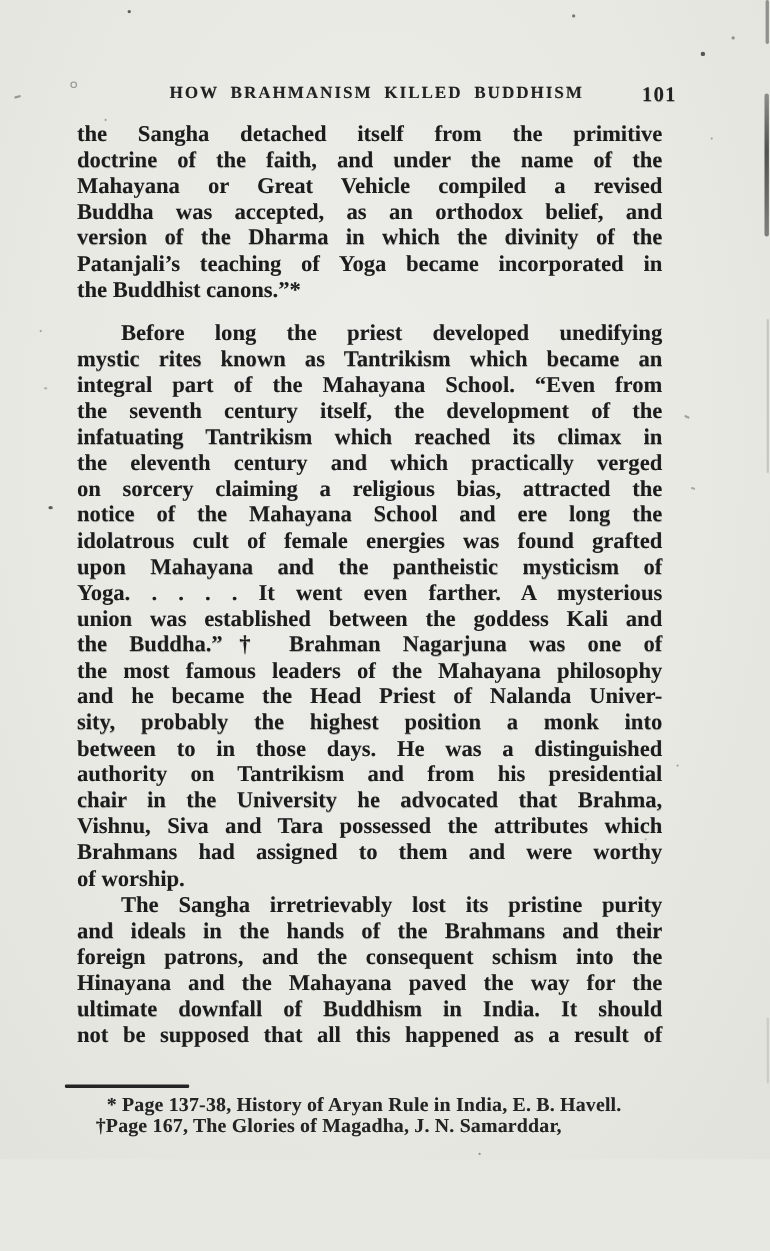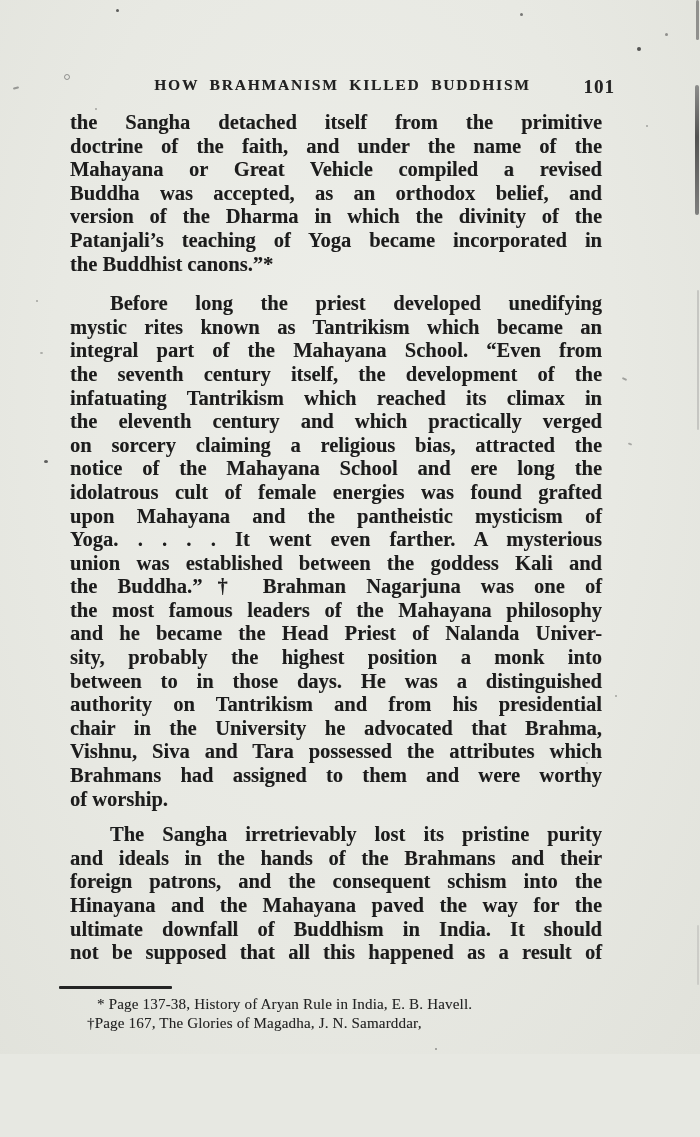--- a/index.html
+++ b/index.html
@@ -32,32 +32,32 @@
   }
   
   .body-text {
     position:absolute; left:70px; top:111px; width:532px;
     font-size:20.5px; line-height:23.6px; color:#1c1c1c;
     text-shadow:0.3px 0.3px 0 rgba(22,22,22,0.30);
     font-weight:bold;
   }
   .para { margin:0; }
   .para + .para { margin-top:16px; }
-  .para:last-child { margin-top:12px; }
+  .para:last-child { margin-top:1px; }
   .line { text-align:justify; text-align-last:justify; }
   .line.last { text-align-last:left; }
   .line.indent { text-indent:40px; }
   
   .footnote-rule {
     position:absolute; left:59px; top:986px; width:113px; height:3px;
     background:#242424; border-radius:1px;
   }
   .footnotes {
     position:absolute; left:70px; top:995px; width:540px;
-    font-size:15px; line-height:18.5px; font-weight:normal;
+    font-size:18px; line-height:18.5px; font-weight:bold;
     color:#242424; letter-spacing:0.2px;
     text-shadow:0.2px 0.2px 0 rgba(30,30,30,0.3);
   }
   .fn-0 { padding-left:27px; }
   .fn-1 { padding-left:17px; }
   
   .speck { position:absolute; background:#3a3a3a; border-radius:50%; }
   .ring  { position:absolute; border:1px solid #5a5a5a; border-radius:50%; background:transparent; }
   .dash  { position:absolute; background:#4a4a4a; border-radius:1px; }
   .edge  { position:absolute; border-radius:2px; }

